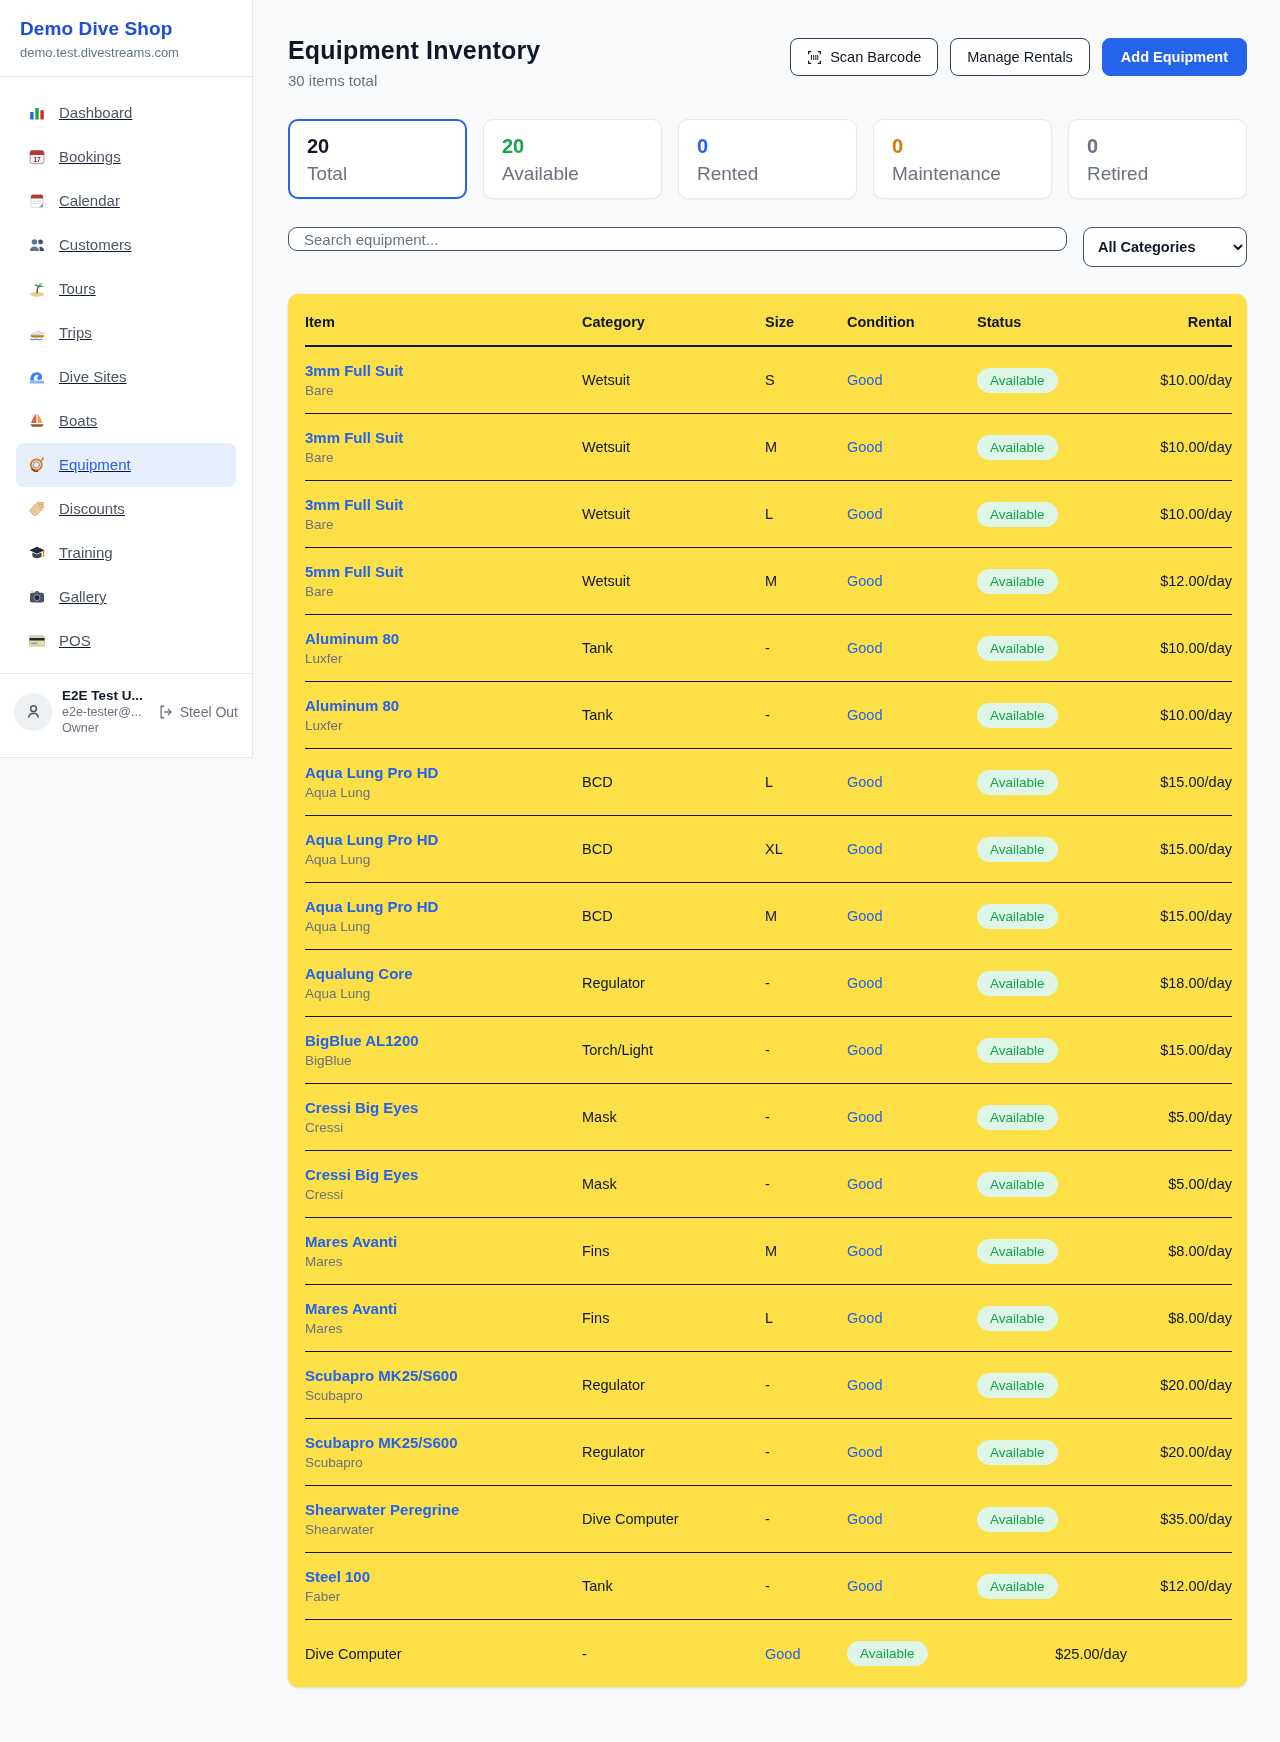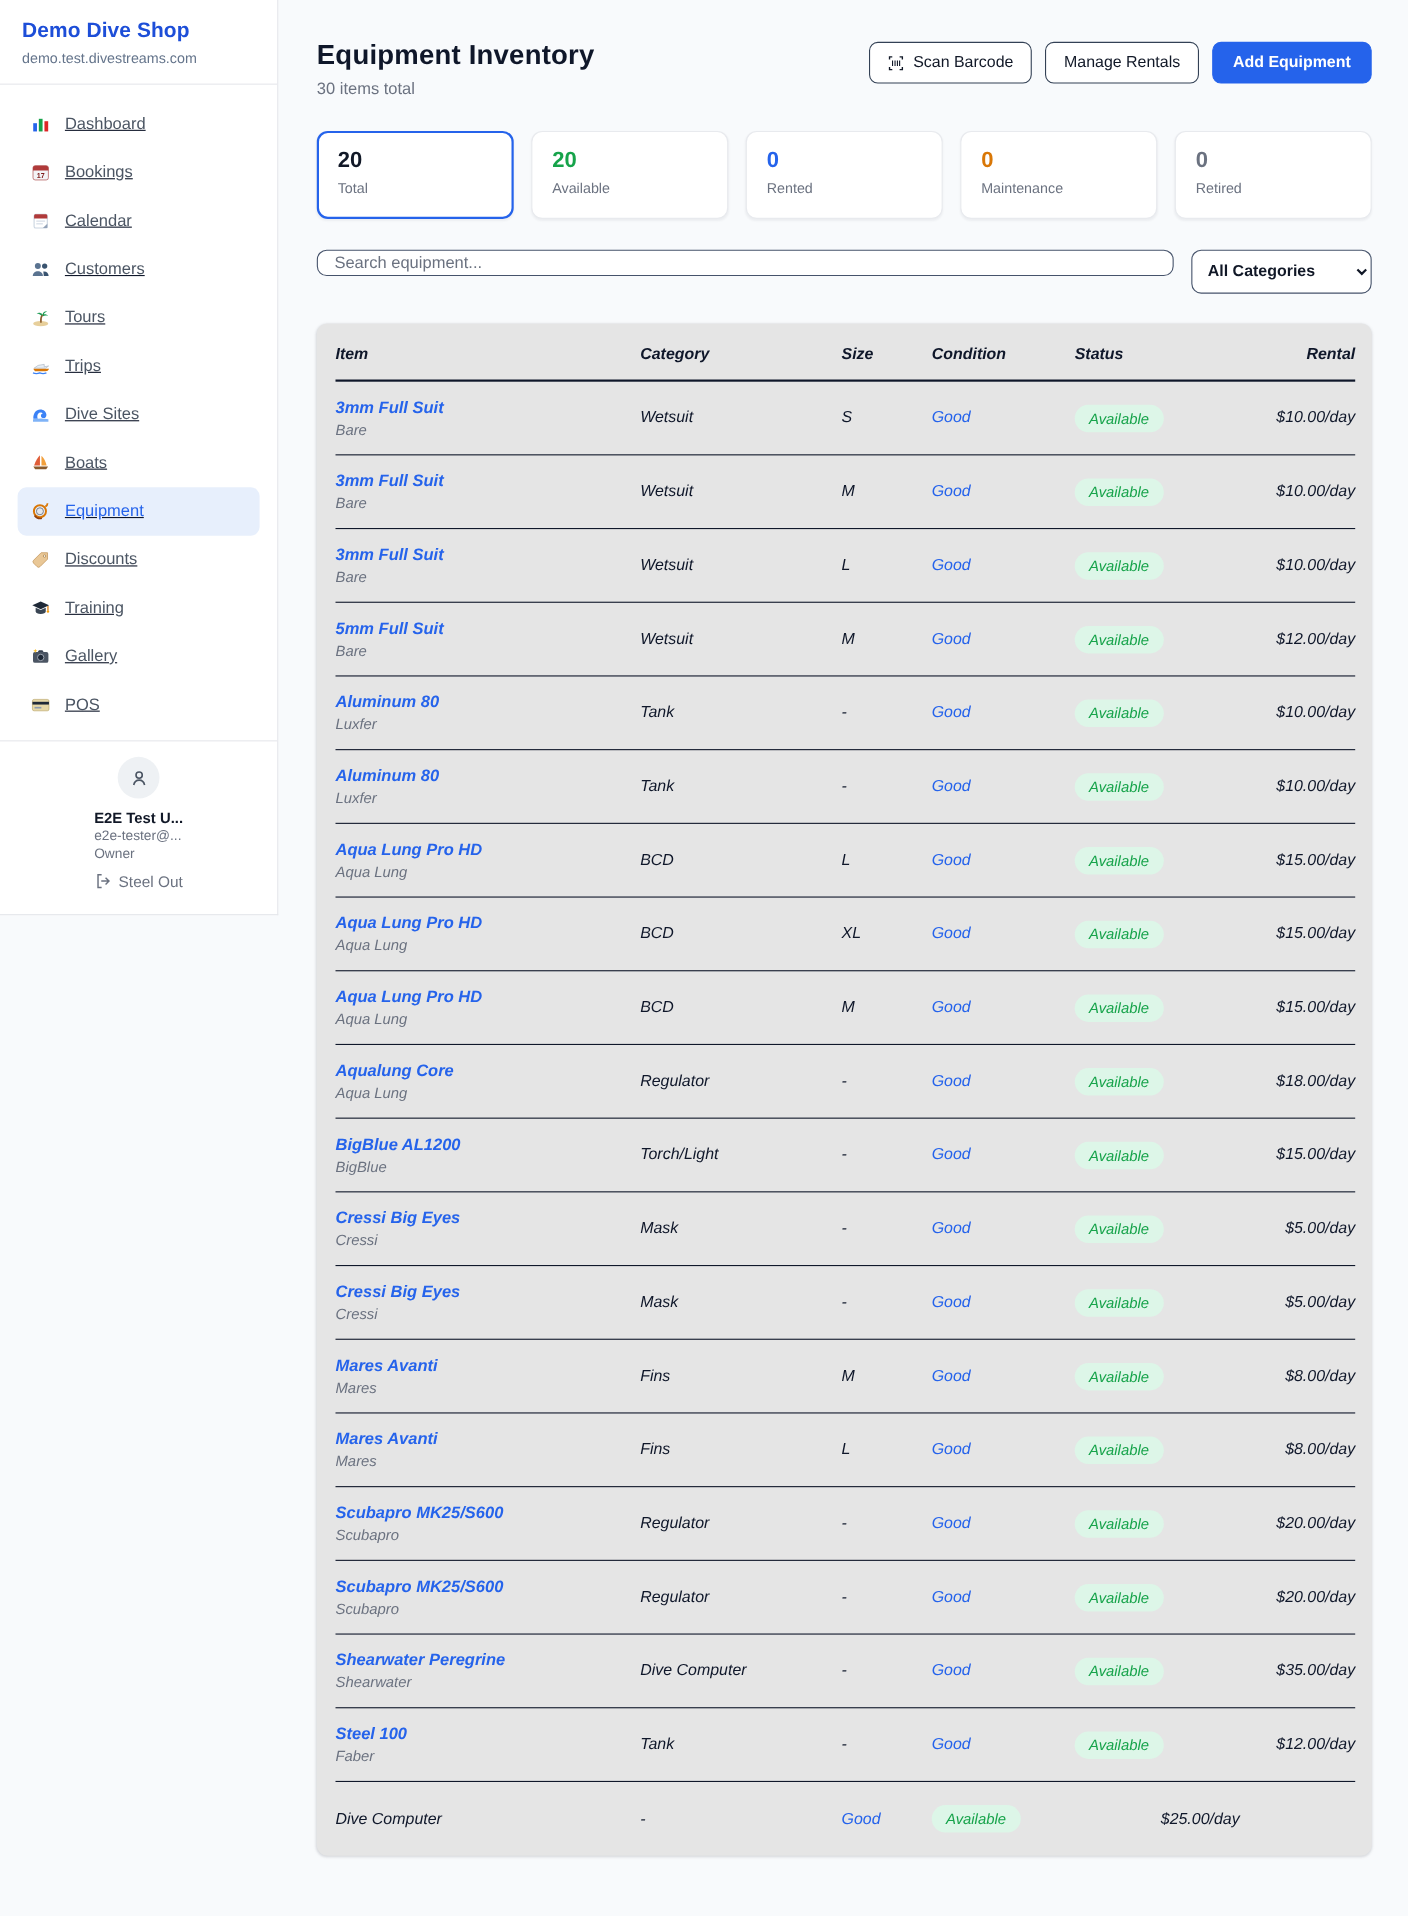--- a/index.html
+++ b/index.html
@@ -26,21 +26,21 @@
   .nav-item {
     display:flex; align-items:center; gap:13px;
     padding:10px 12px; border-radius:8px;
     font-size:15px; color:#4b5563; cursor:pointer;
     line-height:24px; height:44px;
   }
   .nav-item.active { background:#e7effc; color:#2563eb; }
   .nav-icon { width:18px; height:18px; display:inline-flex; flex:0 0 18px; }
   .nav-icon svg { width:18px; height:18px; }
   .side-divider { border-top:1px solid #e5e7eb; margin-top:4px; }
-  .user-block { display:flex; align-items:center; gap:10px; padding:14px 14px 12px 14px;flex-direction:column; }
+  .user-block { display:flex; align-items:center; gap:10px; padding:14px 14px 12px 14px; }
   .avatar {
     width:38px; height:38px; border-radius:50%; background:#eef1f4;
     display:flex; align-items:center; justify-content:center; flex:0 0 38px;
   }
   .avatar svg { width:19px; height:19px; }
   .user-meta { flex:1; min-width:0; }
   .user-name { font-size:13.5px; font-weight:bold; color:#111827; }
   .user-email { font-size:12.5px; color:#6b7280; margin-top:2px; }
   .user-role { font-size:12.5px; color:#6b7280; margin-top:2px; }
   .signout { display:flex; align-items:center; gap:6px; color:#6b7280; font-size:14px; cursor:pointer; white-space:nowrap; }
@@ -61,41 +61,40 @@
   .btn-primary { background:#2563eb; border:1px solid #2563eb; color:#fff; font-weight:bold; padding:0 18px; }
 
   .stats { display:grid; grid-template-columns:repeat(5,1fr); gap:16px; margin-top:30px; }
   .stat-card {
     background:#fff; border:1px solid #e8eaee; border-radius:10px;
     padding:13px 18px; height:80px; cursor:pointer;
     box-shadow:0 1px 2px rgba(15,23,42,.05);
   }
   .stat-card.active { border:2px solid #2563eb; padding:12px 17px; }
   .stat-value { font-size:20px; font-weight:bold; line-height:26px; }
-  .stat-label { font-size:13px; color:#6b7280; margin-top:4px; }
+  .stat-label { font-size:19px; color:#6b7280; margin-top:4px; }
 
   .filter-row { display:flex; gap:16px; margin-top:28px; }
   .search-input {
     flex:1; height:24px; border:1px solid #46536b; border-radius:9px;
     padding:0 15px; font-size:15px; color:#111827; background:#fff;
     font-family:inherit; outline:none;
   }
   .search-input::placeholder { color:#6b7280; }
   .cat-select {
     width:164px; height:40px; border:1px solid #46536b; border-radius:9px;
     background:#fff; font-size:14.5px; color:#111827; padding:0 10px;
     font-family:inherit; font-weight:bold;
   }
 
   
   .table-card {
-    margin-top:27px; background:#e5e5e5; border-radius:10px; overflow:hidden;
+    margin-top:27px; background:#fde047; border-radius:10px; overflow:hidden;
     box-shadow:0 1px 3px rgba(15,23,42,.10), 0 1px 2px rgba(15,23,42,.06);
     padding:0 15px 0 17px;
-    font-style:italic;
   }
   .tgrid { display:grid; grid-template-columns:277px 183px 82px 130px 150px 1fr; align-items:center; }
   .thead { padding:20px 0 15px 0; border-bottom:2px solid #0f172a; }
   .th { font-size:14.5px; font-weight:bold; color:#0f172a; }
   .th.right { text-align:right; }
   .trow { padding:13px 0; border-bottom:1px solid #0f172a; min-height:67px; }
   .trow:last-child { border-bottom:none; }
   .item-name { font-size:15px; font-weight:bold; color:#2563eb; text-decoration:none; cursor:pointer; display:inline-block; }
   .item-brand { font-size:13.5px; color:#6b7280; margin-top:4px; }
   .cell { font-size:14.5px; color:#0f172a; }

